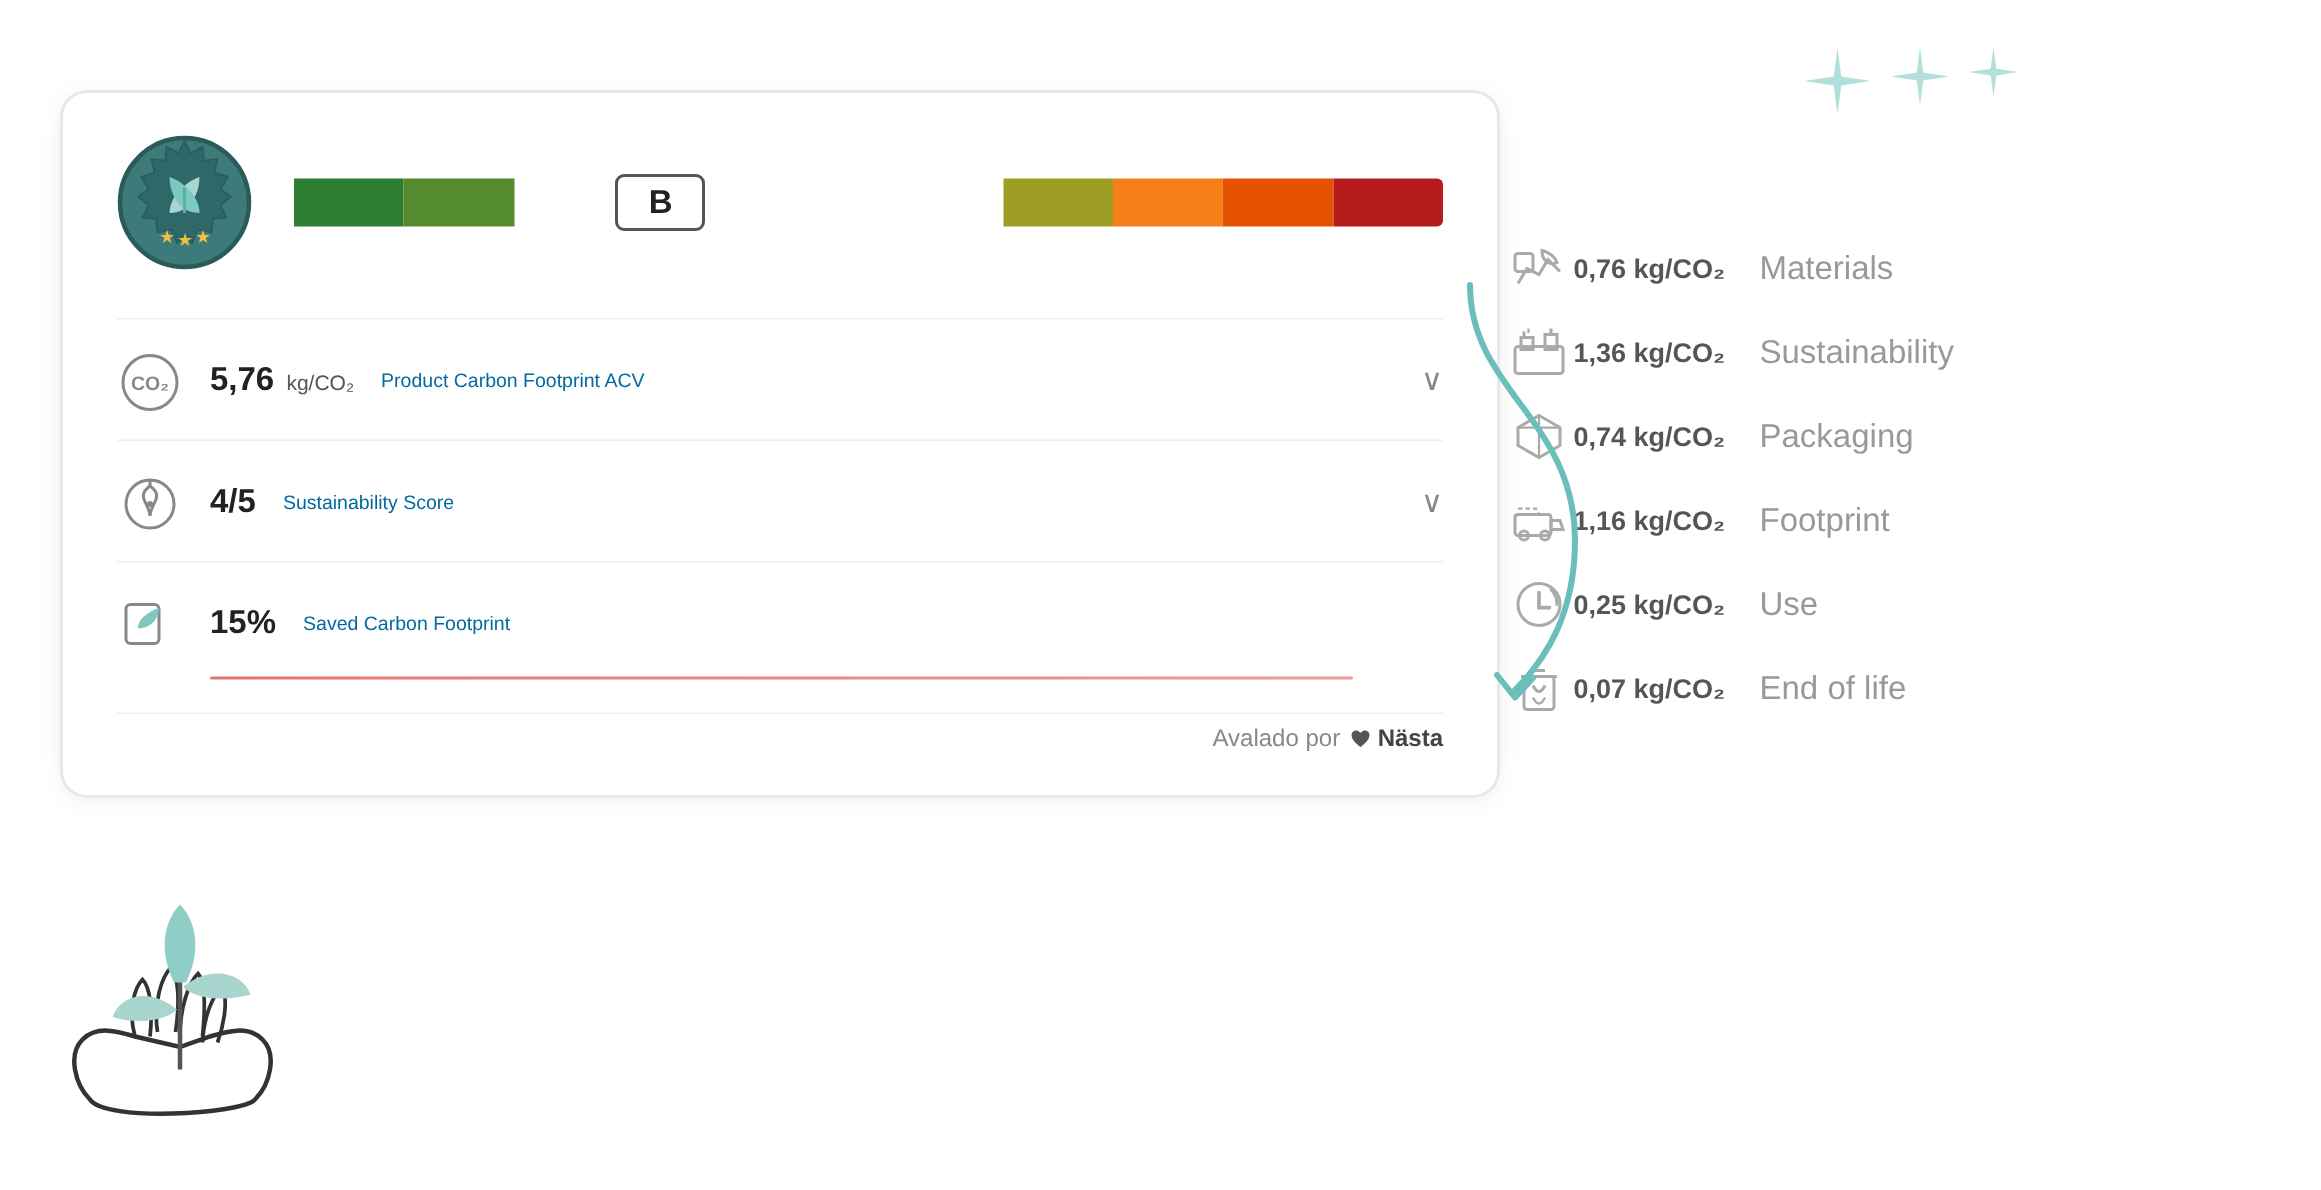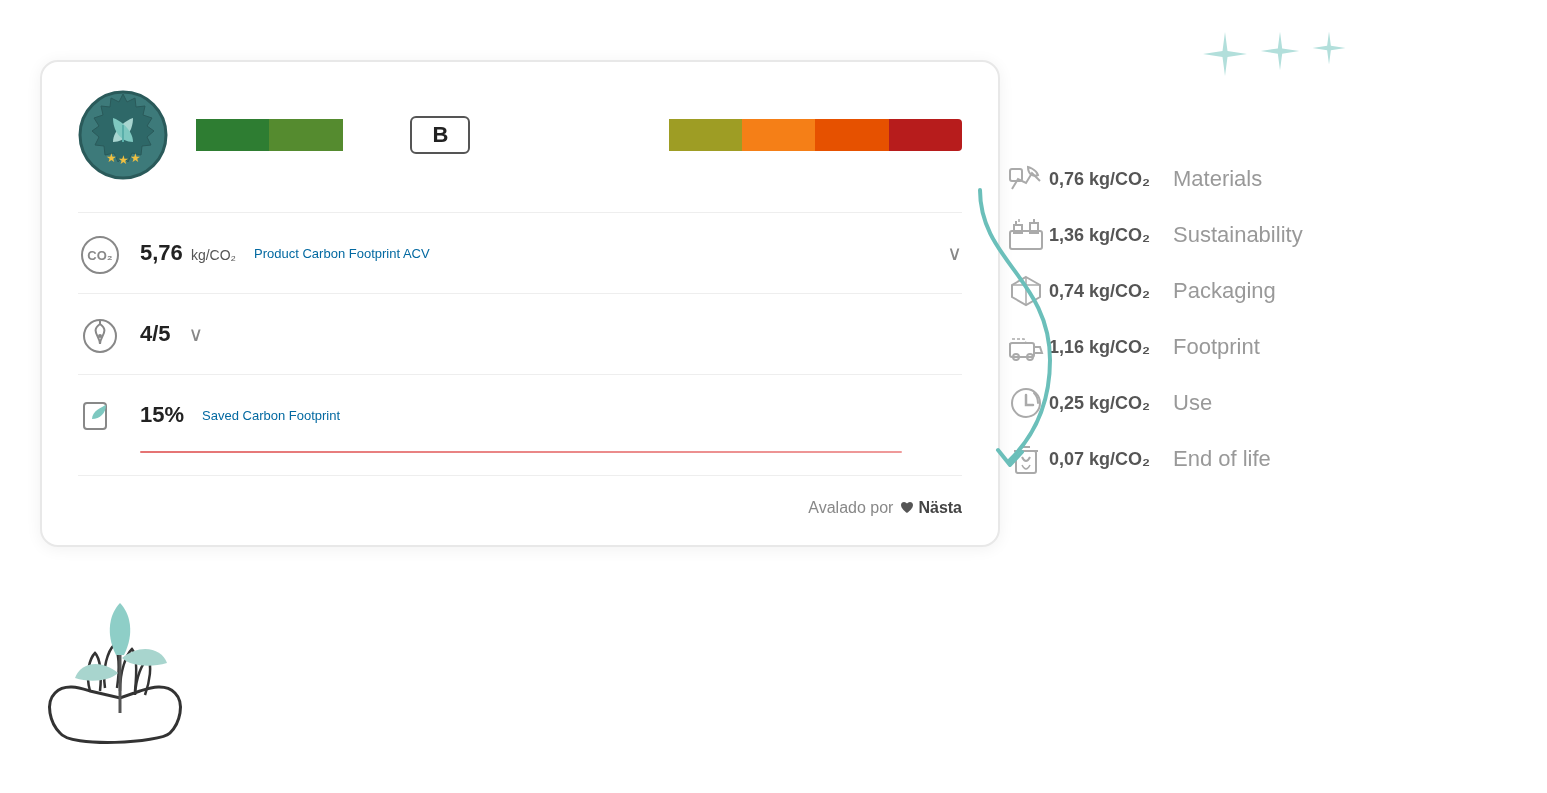--- a/index.html
+++ b/index.html
@@ -162,32 +162,31 @@
       justify-content: flex-end;
       padding-top: 8px;
       border-top: 1.5px solid #eee;
       margin-top: 8px;
     }
 
     .avalado-text {
       font-size: 16px;
       color: #888;
       display: flex;
-      align-items: flex-end;
+      align-items: flex-start;
       gap: 6px;
     }
 
     .nasta-brand {
       font-size: 16px;
       font-weight: 700;
       color: #444;
       display: flex;
       align-items: center;
       gap: 3px;
-      margin-top: 15px;
     }
 
     
     .plant-illustration {
       position: absolute;
       bottom: 20px;
       left: 30px;
       width: 200px;
       height: 200px;
       z-index: 1;
@@ -319,20 +318,21 @@
     <div class="eco-row">
       <div class="row-icon">
         <svg width="40" height="40" viewBox="0 0 40 40" fill="none">
           <circle cx="20" cy="20" r="16" stroke="#888" stroke-width="2" fill="none"></circle>
           <path d="M20 28 C20 20 10 15 20 8 C30 15 20 20 20 28Z" fill="none" stroke="#888" stroke-width="2"></path>
           <circle cx="20" cy="20" r="2" fill="#888"></circle>
           <line x1="20" y1="4" x2="20" y2="8" stroke="#888" stroke-width="2"></line>
         </svg>
       </div>
       <span class="row-value">4/5</span>
+      <span class="row-label">Sustainability Score</span>
       <span class="row-chevron">∨</span>
     </div>
 
     <div class="eco-row" style="padding-bottom: 30px;">
       <div class="row-icon">
         <svg width="44" height="44" viewBox="0 0 44 44" fill="none">
           <rect x="6" y="10" width="22" height="26" rx="3" stroke="#888" stroke-width="2" fill="none"></rect>
           <path d="M14 26 C14 18 24 14 28 12 C28 20 22 26 14 26Z" fill="#7ec8c0"></path>
           <path d="M6" y2="36" x2="28" stroke="#aaa" stroke-width="1.5"></path>
         </svg>

